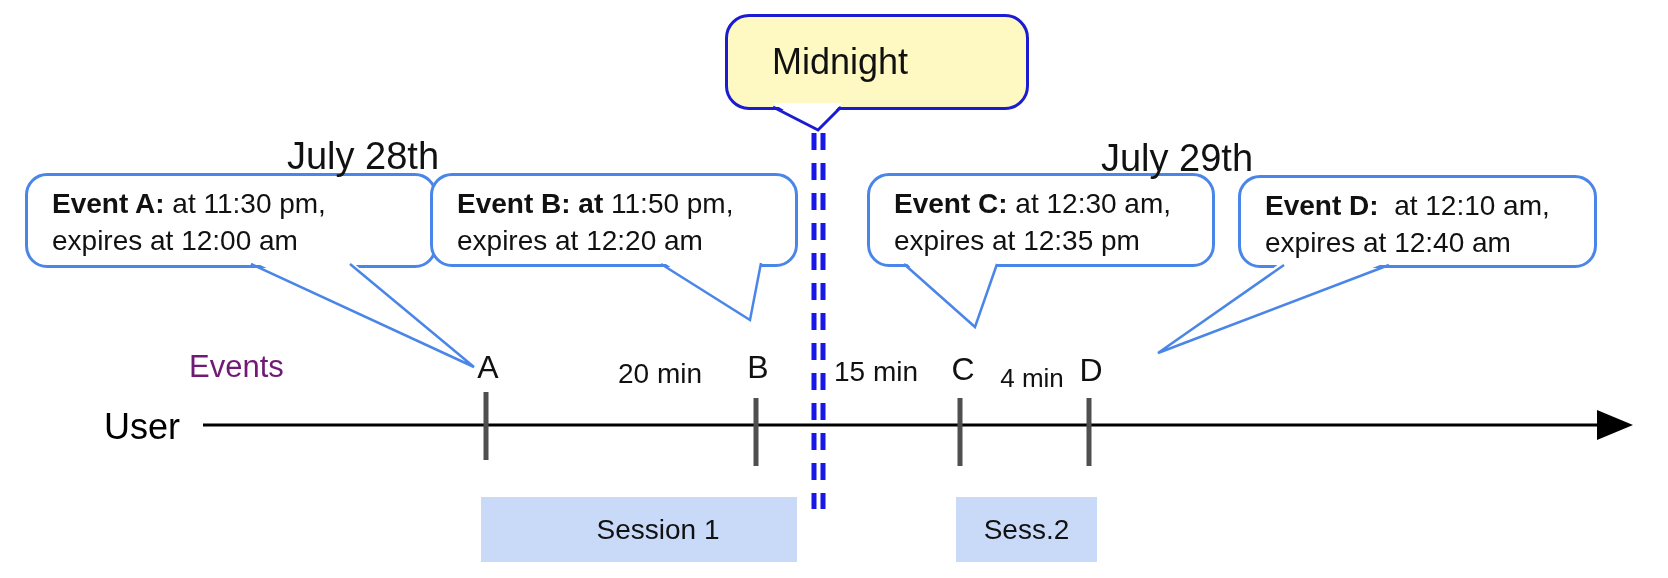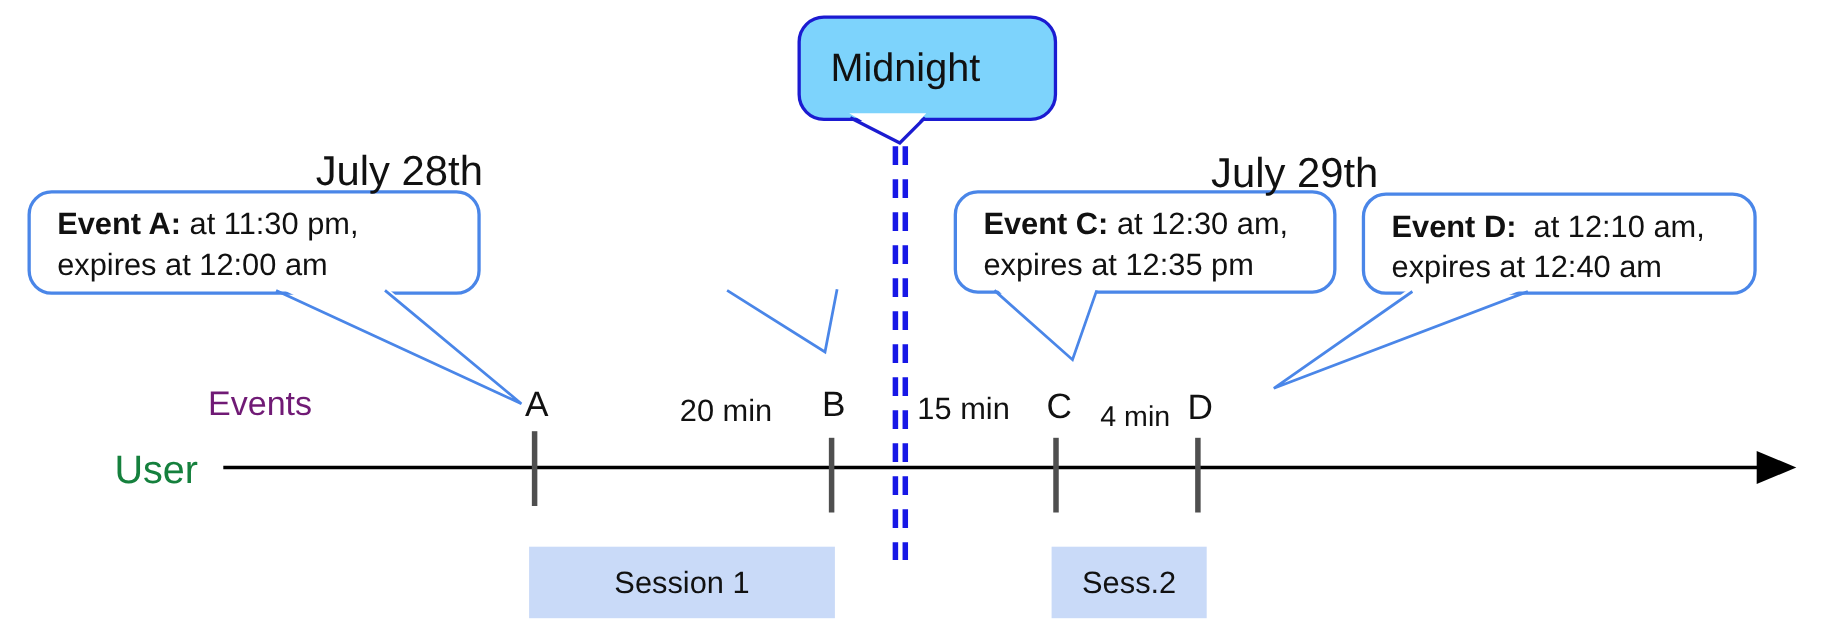--- a/index.html
+++ b/index.html
@@ -24,32 +24,32 @@
     box-sizing:border-box;
     z-index:1;
     padding:9px 10px 0 24px;
   }
   .callout .ct{
     font-size:28px;line-height:37px;white-space:pre-wrap;color:#111;
   }
   .callout .b{font-weight:bold;}
   .midnight-callout{
     position:absolute;
-    left:725px;top:14px;width:236px;height:96px;
-    background:#7dd3fc;
+    left:725px;top:14px;width:304px;height:96px;
+    background:#fef9c3;
     border:3px solid var(--midnight-border,#1b1bd1);
     border-radius:24px;
     box-sizing:border-box;
     z-index:1;
     display:flex;align-items:center;
-    padding-left:27px;
+    padding-left:44px;
     font-size:36px;color:#111;
   }
   .axis-label{font-size:31px;color:#701a75;z-index:3;}
-  .user-label{font-size:36px;color:#15803d;z-index:3;}
+  .user-label{font-size:36px;color:#000000;z-index:3;}
   .event-letter{
     width:44px;text-align:center;font-size:32px;color:#111;z-index:3;
   }
   .interval-label{
     width:110px;text-align:center;font-size:28px;color:#111;z-index:3;
   }
   .interval-small{font-size:26px;}
   .session-box{
     position:absolute;
     background:var(--session-fill,#c9daf8);
@@ -79,20 +79,24 @@
 
   <div class="midnight-callout">
     <span>Midnight</span>
   </div>
 
   <div class="callout" style="left:25px;top:173px;width:412px;height:95px;">
     <div class="ct"><span class="b">Event A:</span><span> at 11:30 pm,</span></div>
     <div class="ct">expires at 12:00 am</div>
   </div>
 
+  <div class="callout" style="left:430px;top:173px;width:368px;height:94px;">
+    <div class="ct"><span class="b">Event B: at</span><span> 11:50 pm,</span></div>
+    <div class="ct">expires at 12:20 am</div>
+  </div>
 
   <div class="callout" style="left:867px;top:173px;width:348px;height:94px;">
     <div class="ct"><span class="b">Event C:</span><span> at 12:30 am,</span></div>
     <div class="ct">expires at 12:35 pm</div>
   </div>
 
   <div class="callout" style="left:1238px;top:175px;width:359px;height:93px;">
     <div class="ct"><span class="b">Event D:</span><span>  at 12:10 am,</span></div>
     <div class="ct">expires at 12:40 am</div>
   </div>
@@ -102,21 +106,21 @@
 
   <div class="abs event-letter" style="left:466px;top:349px;">A</div>
   <div class="abs event-letter" style="left:736px;top:349px;">B</div>
   <div class="abs event-letter" style="left:941px;top:351px;">C</div>
   <div class="abs event-letter" style="left:1069px;top:352px;">D</div>
 
   <div class="abs interval-label" style="left:605px;top:358px;">20 min</div>
   <div class="abs interval-label" style="left:821px;top:356px;">15 min</div>
   <div class="abs interval-label interval-small" style="left:977px;top:363px;">4 min</div>
 
-  <div class="session-box" style="left:481px;top:497px;width:278px;height:65px;">
+  <div class="session-box" style="left:481px;top:497px;width:278px;height:65px;padding-left:38px;">
     <span>Session 1</span>
   </div>
   <div class="session-box" style="left:956px;top:497px;width:141px;height:65px;">
     <span>Sess.2</span>
   </div>
 
   <svg class="overlay" viewBox="0 0 1668 578">
 
     <polygon class="tail-fill" points="772,103 842,103 818,130"></polygon>
     <polyline class="tail-stroke-midnight" points="773,107 818,130 841,107"></polyline>

